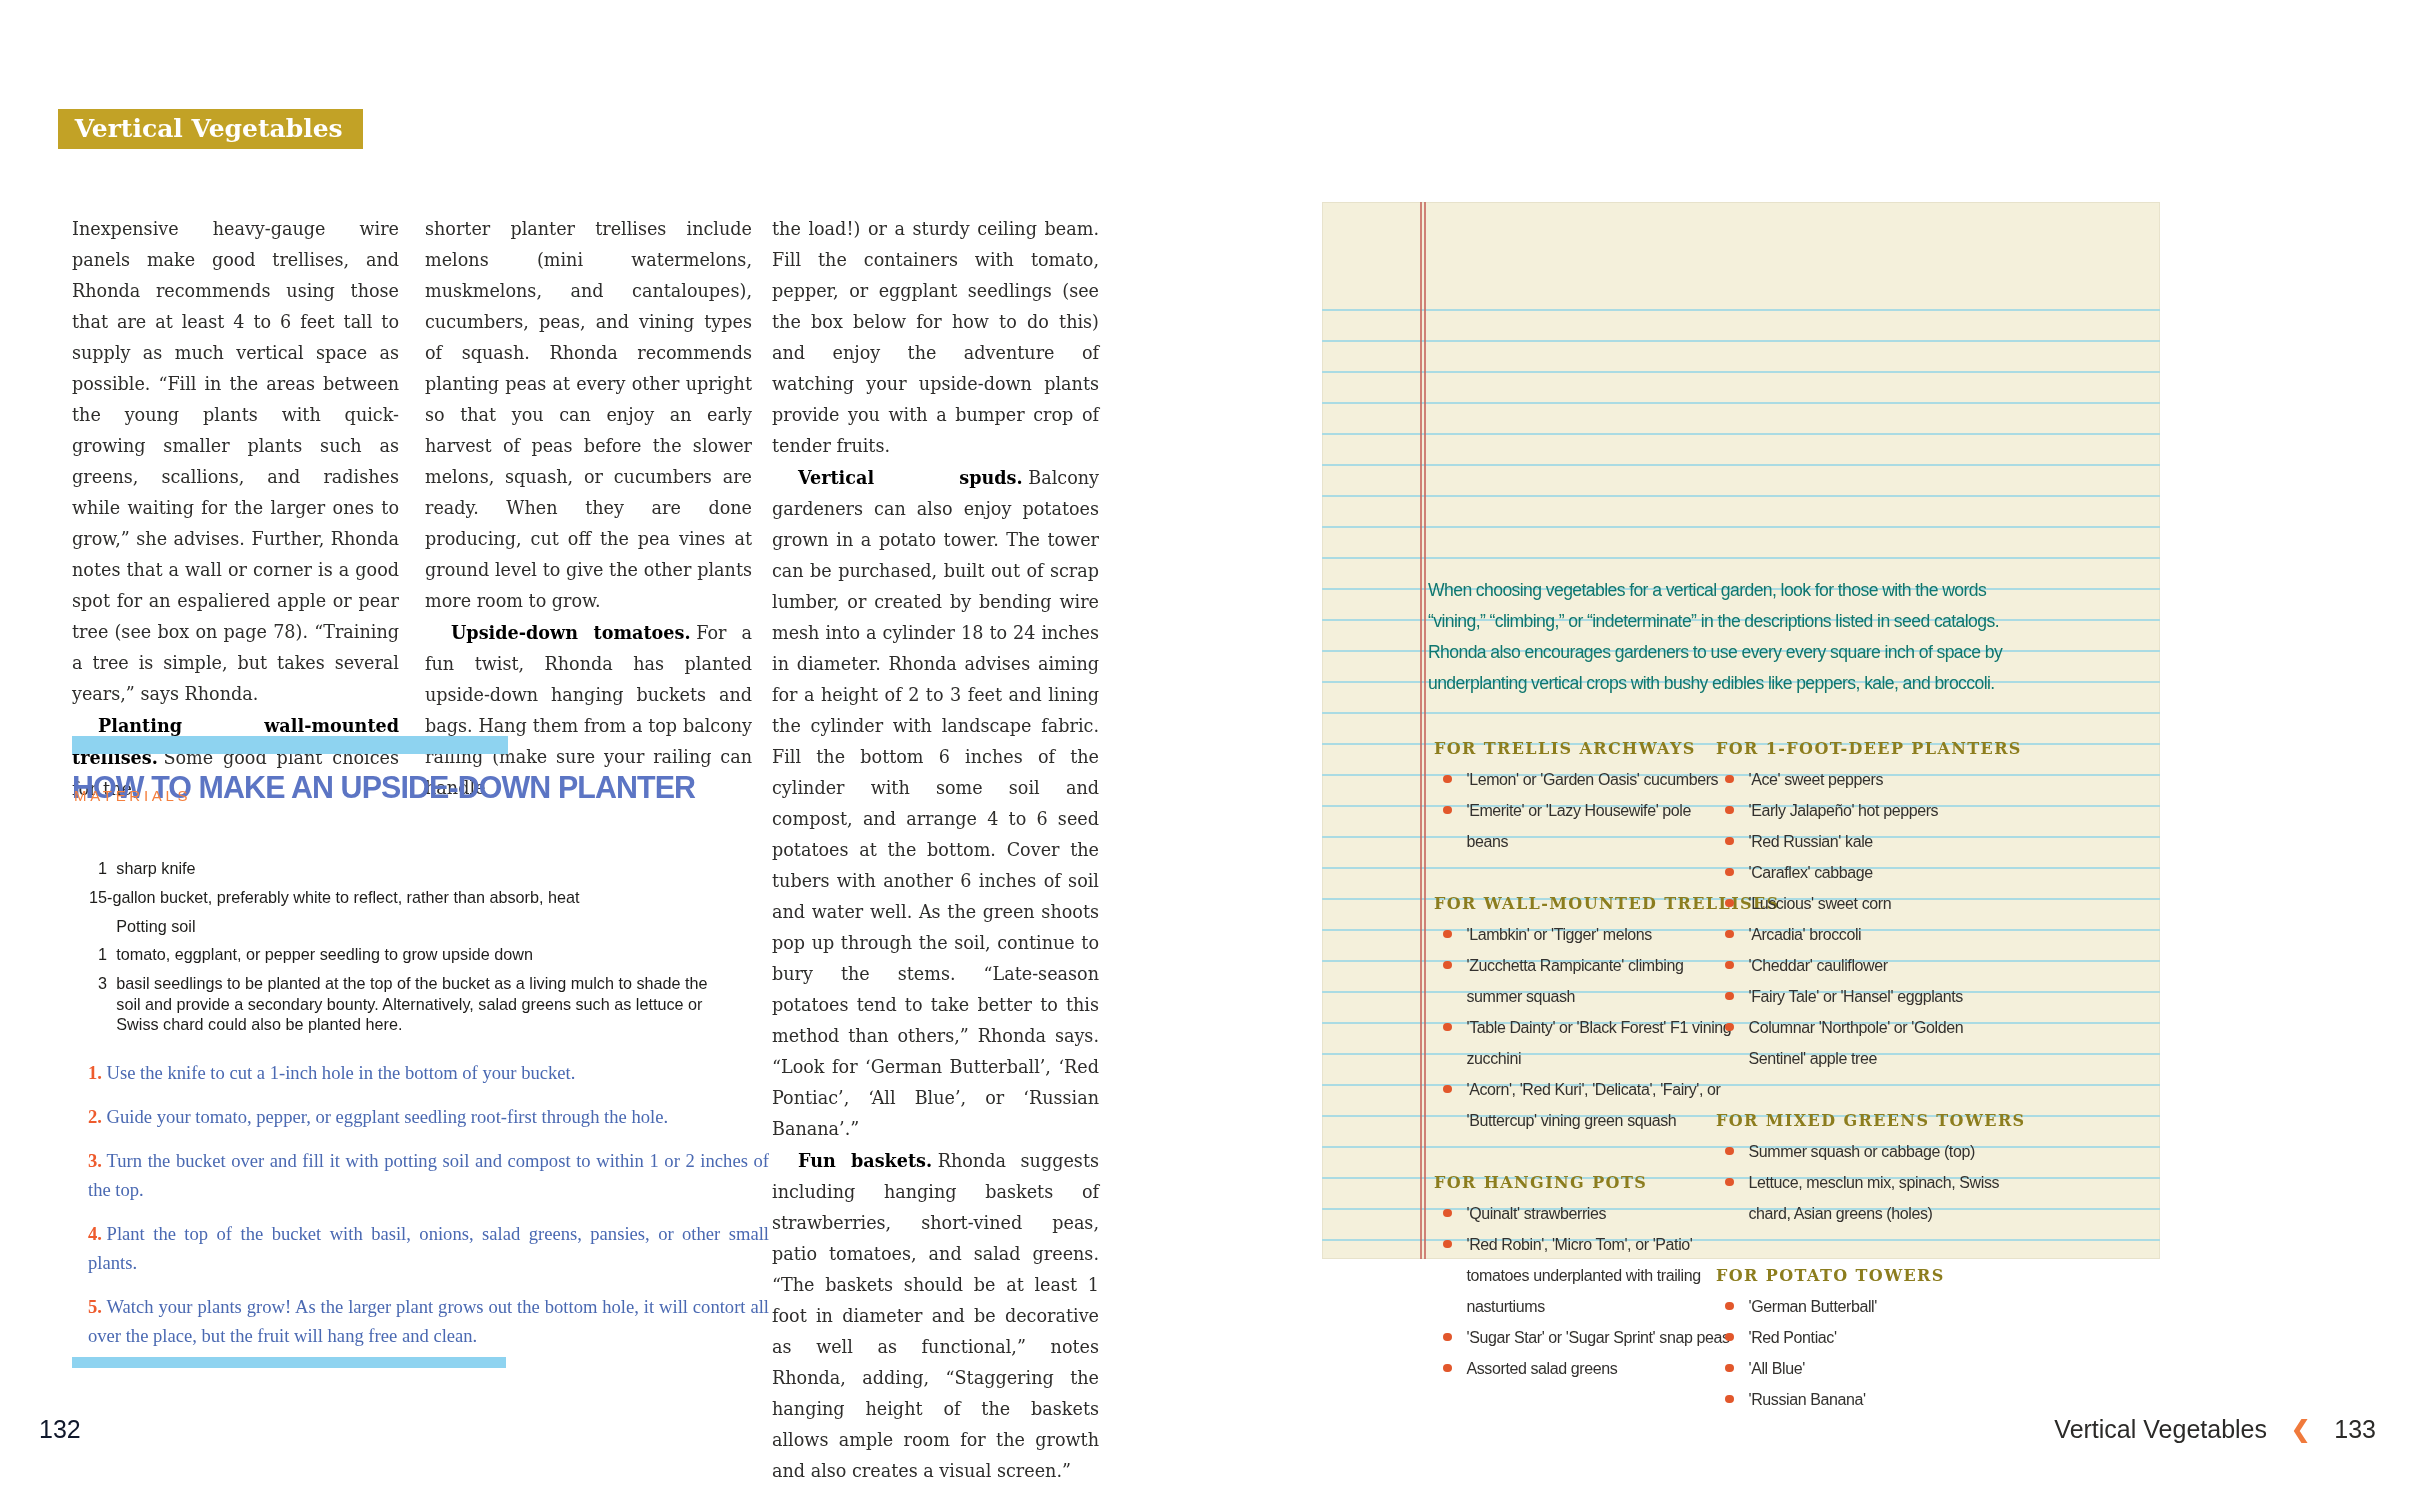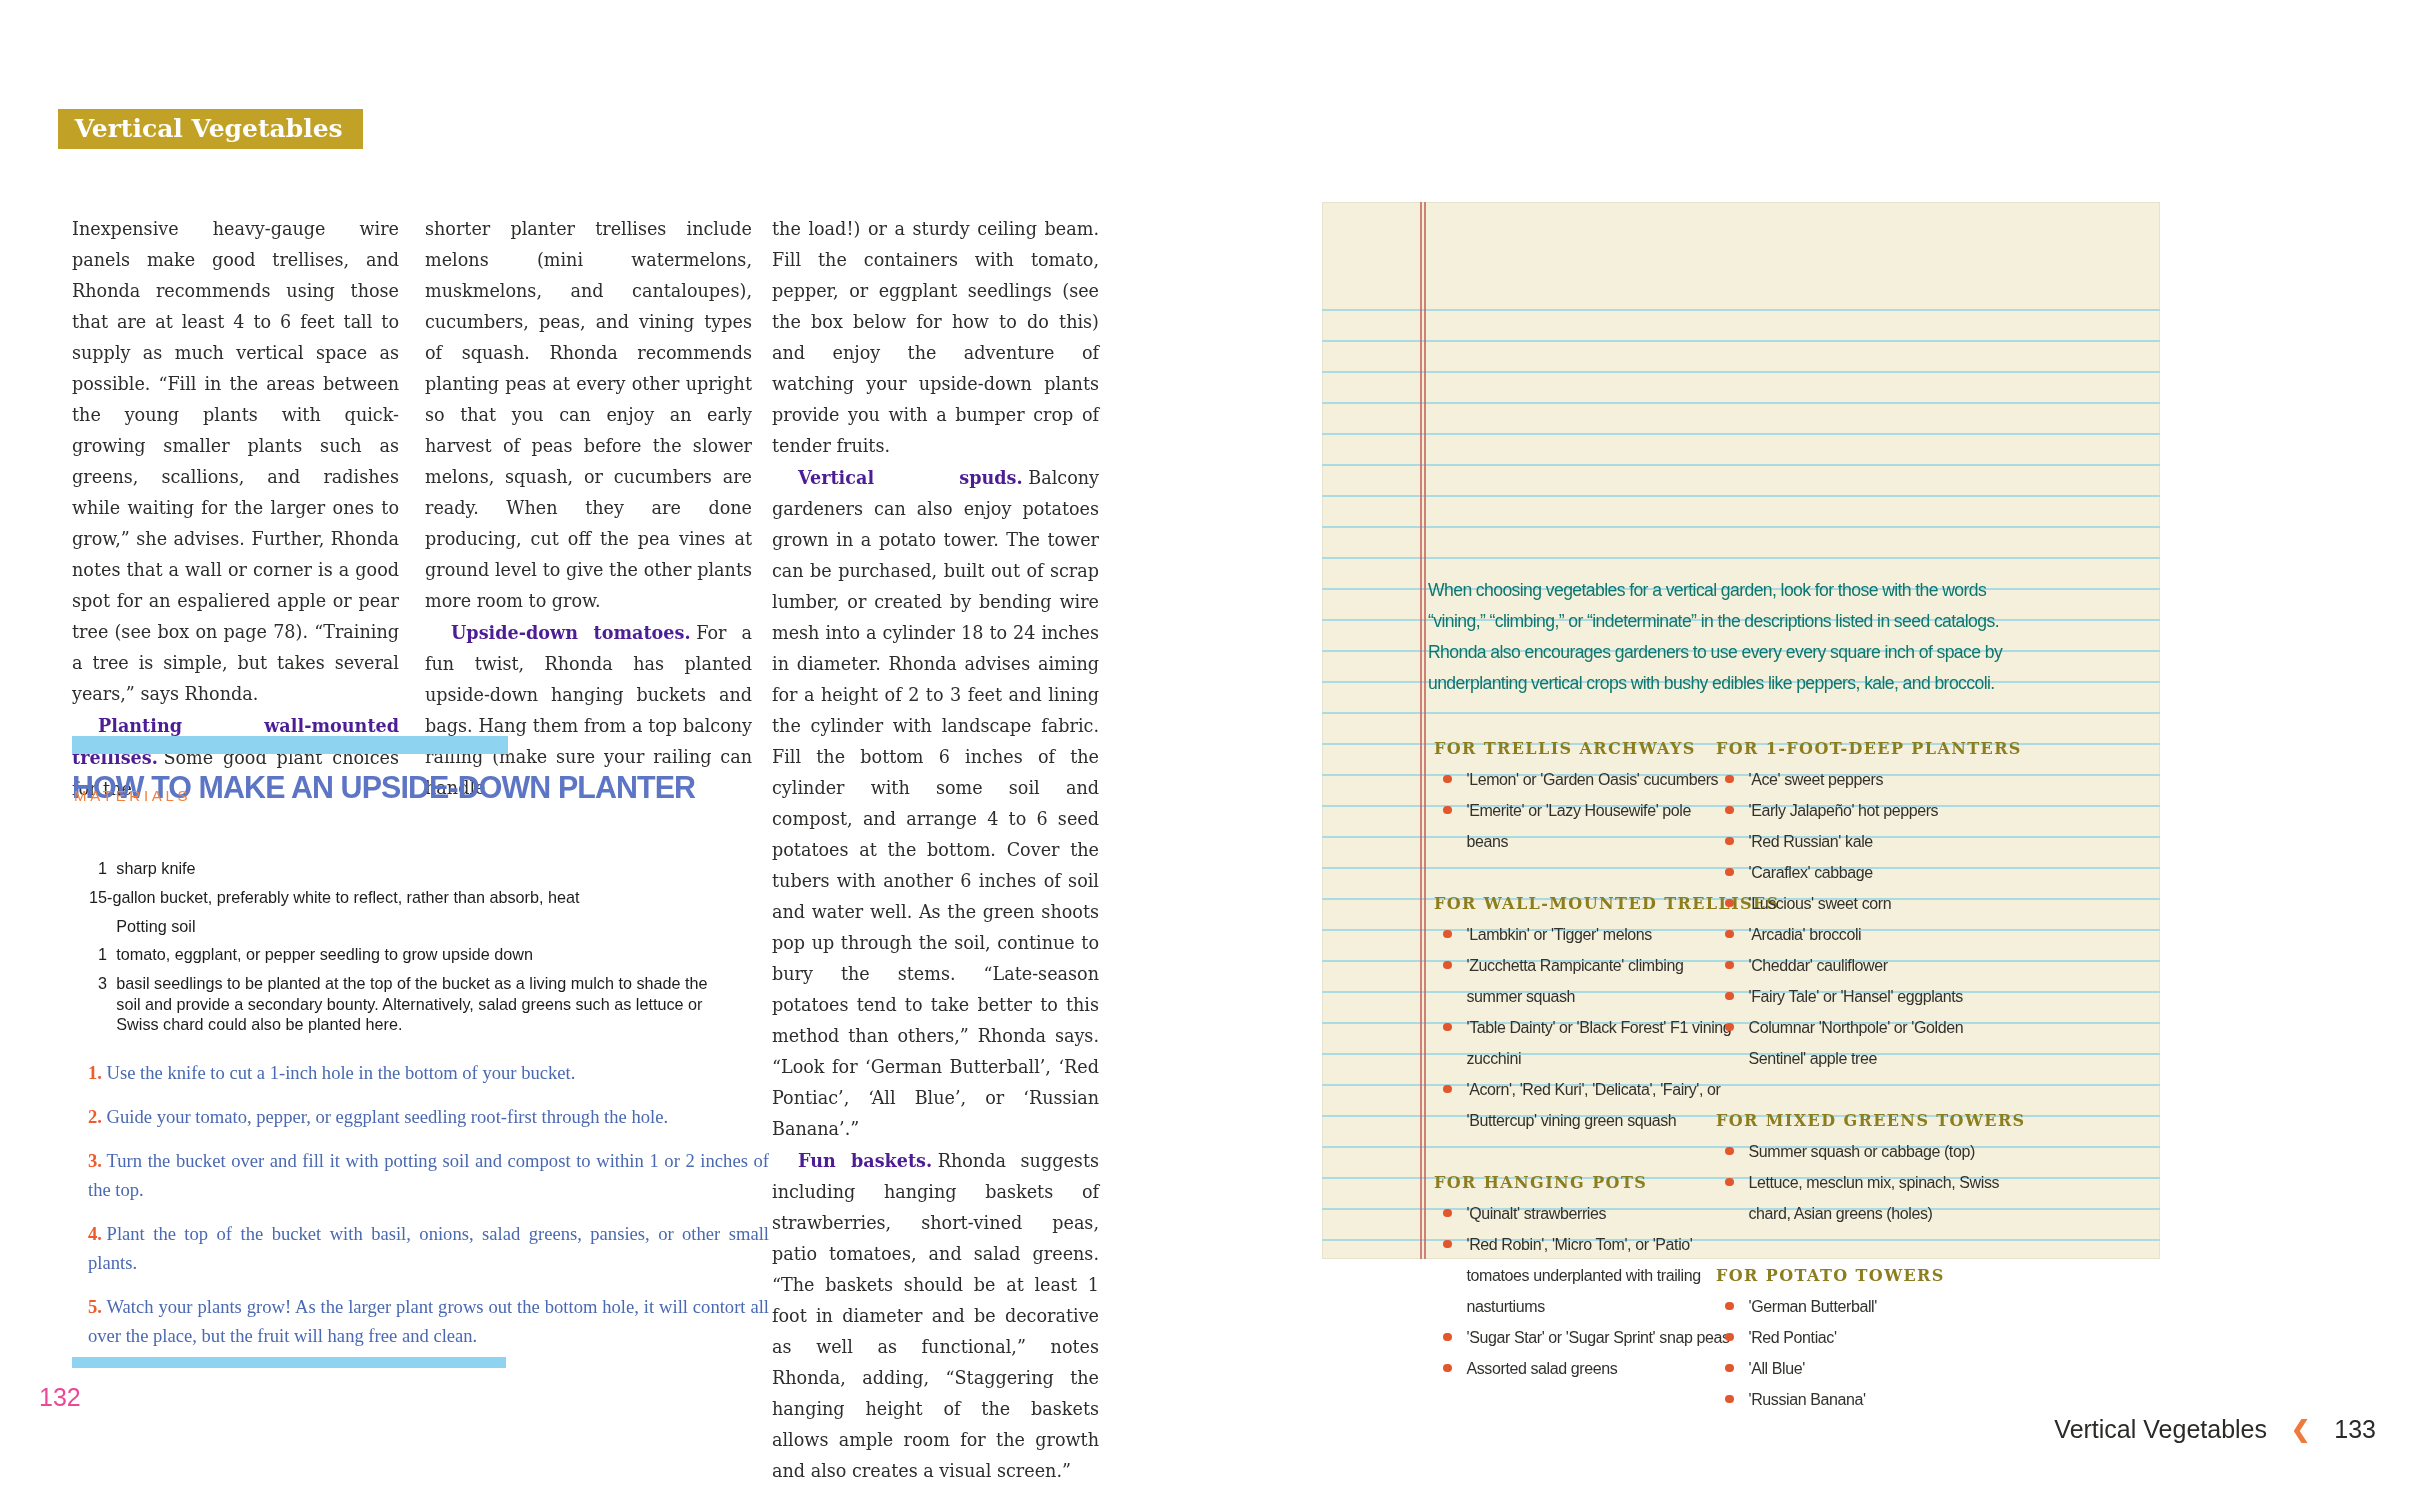--- a/index.html
+++ b/index.html
@@ -9,21 +9,21 @@
   
   .badge{position:absolute;left:58px;top:109px;background:#c2a226;color:#ffffff;
          font-weight:bold;font-size:25px;line-height:25px;padding:6.5px 20.4px 8.4px 16.7px;}
 
   
   .col{position:absolute;top:214px;width:327px;font-size:17.6px;line-height:31px;
        text-align:justify;color:#2e2d2b;hyphens:auto;-webkit-hyphens:auto;}
   #col1{left:72px;} #col2{left:425px;} #col3{left:772px;}
   .col p{margin:0;}
   .col p.indent{text-indent:26px;}
-  .lead{font-weight:bold;color:#4c1d95;padding-right:5.6px;margin-top:12px;}
+  .lead{font-weight:bold;color:#000000;padding-right:5.6px;margin-top:12px;}
 
   
   .bar{position:absolute;background:#8ed3f0;}
   #topbar{left:72px;top:736px;width:436px;height:17.6px;}
   #bottombar{left:72px;top:1357px;width:434px;height:11px;}
   .howto-title{position:absolute;left:72px;top:770px;font-family:"Liberation Sans",sans-serif;
          font-weight:bold;font-size:31px;letter-spacing:-0.9px;color:#5c75c4;
          transform:scaleX(0.98);transform-origin:left;white-space:nowrap;}
   .materials-label{position:absolute;left:74px;top:787px;font-family:"Liberation Sans",sans-serif;
          font-weight:normal;font-size:15px;letter-spacing:3.7px;color:#f5803e;text-align:center;}
@@ -55,22 +55,22 @@
   #nb-left{left:112px;width:299px;}
   #nb-right{left:394px;width:288px;}
   .nb-section+.nb-section{margin-top:31px;}
   .nb-heading{font-family:"DejaVu Serif",serif;font-weight:bold;font-size:16px;
          letter-spacing:1.4px;color:#8c7d1e;white-space:nowrap;}
   .nb-item{position:relative;padding-left:32.5px;}
   .nb-bullet{position:absolute;left:9.3px;top:11px;width:8.4px;height:8.4px;border-radius:50%;
          background:#e2572b;}
 
   
-  .pagenum-left{position:absolute;left:39px;top:1383px;font-family:"Liberation Sans",sans-serif;
-         font-size:25px;color:#ec4899;}
+  .pagenum-left{position:absolute;left:39px;top:1415px;font-family:"Liberation Sans",sans-serif;
+         font-size:25px;color:#0f172a;}
   .footer-right{position:absolute;right:37px;top:1415px;display:flex;align-items:center;gap:24px;
          font-family:"Liberation Sans",sans-serif;font-size:25px;color:#2b2a28;}
   .chev{color:#f07a3c;font-size:23px;font-weight:bold;}
 </style>
 </head>
 <body>
 
 <div class="page">
 
   <div class="badge">Vertical Vegetables</div>

